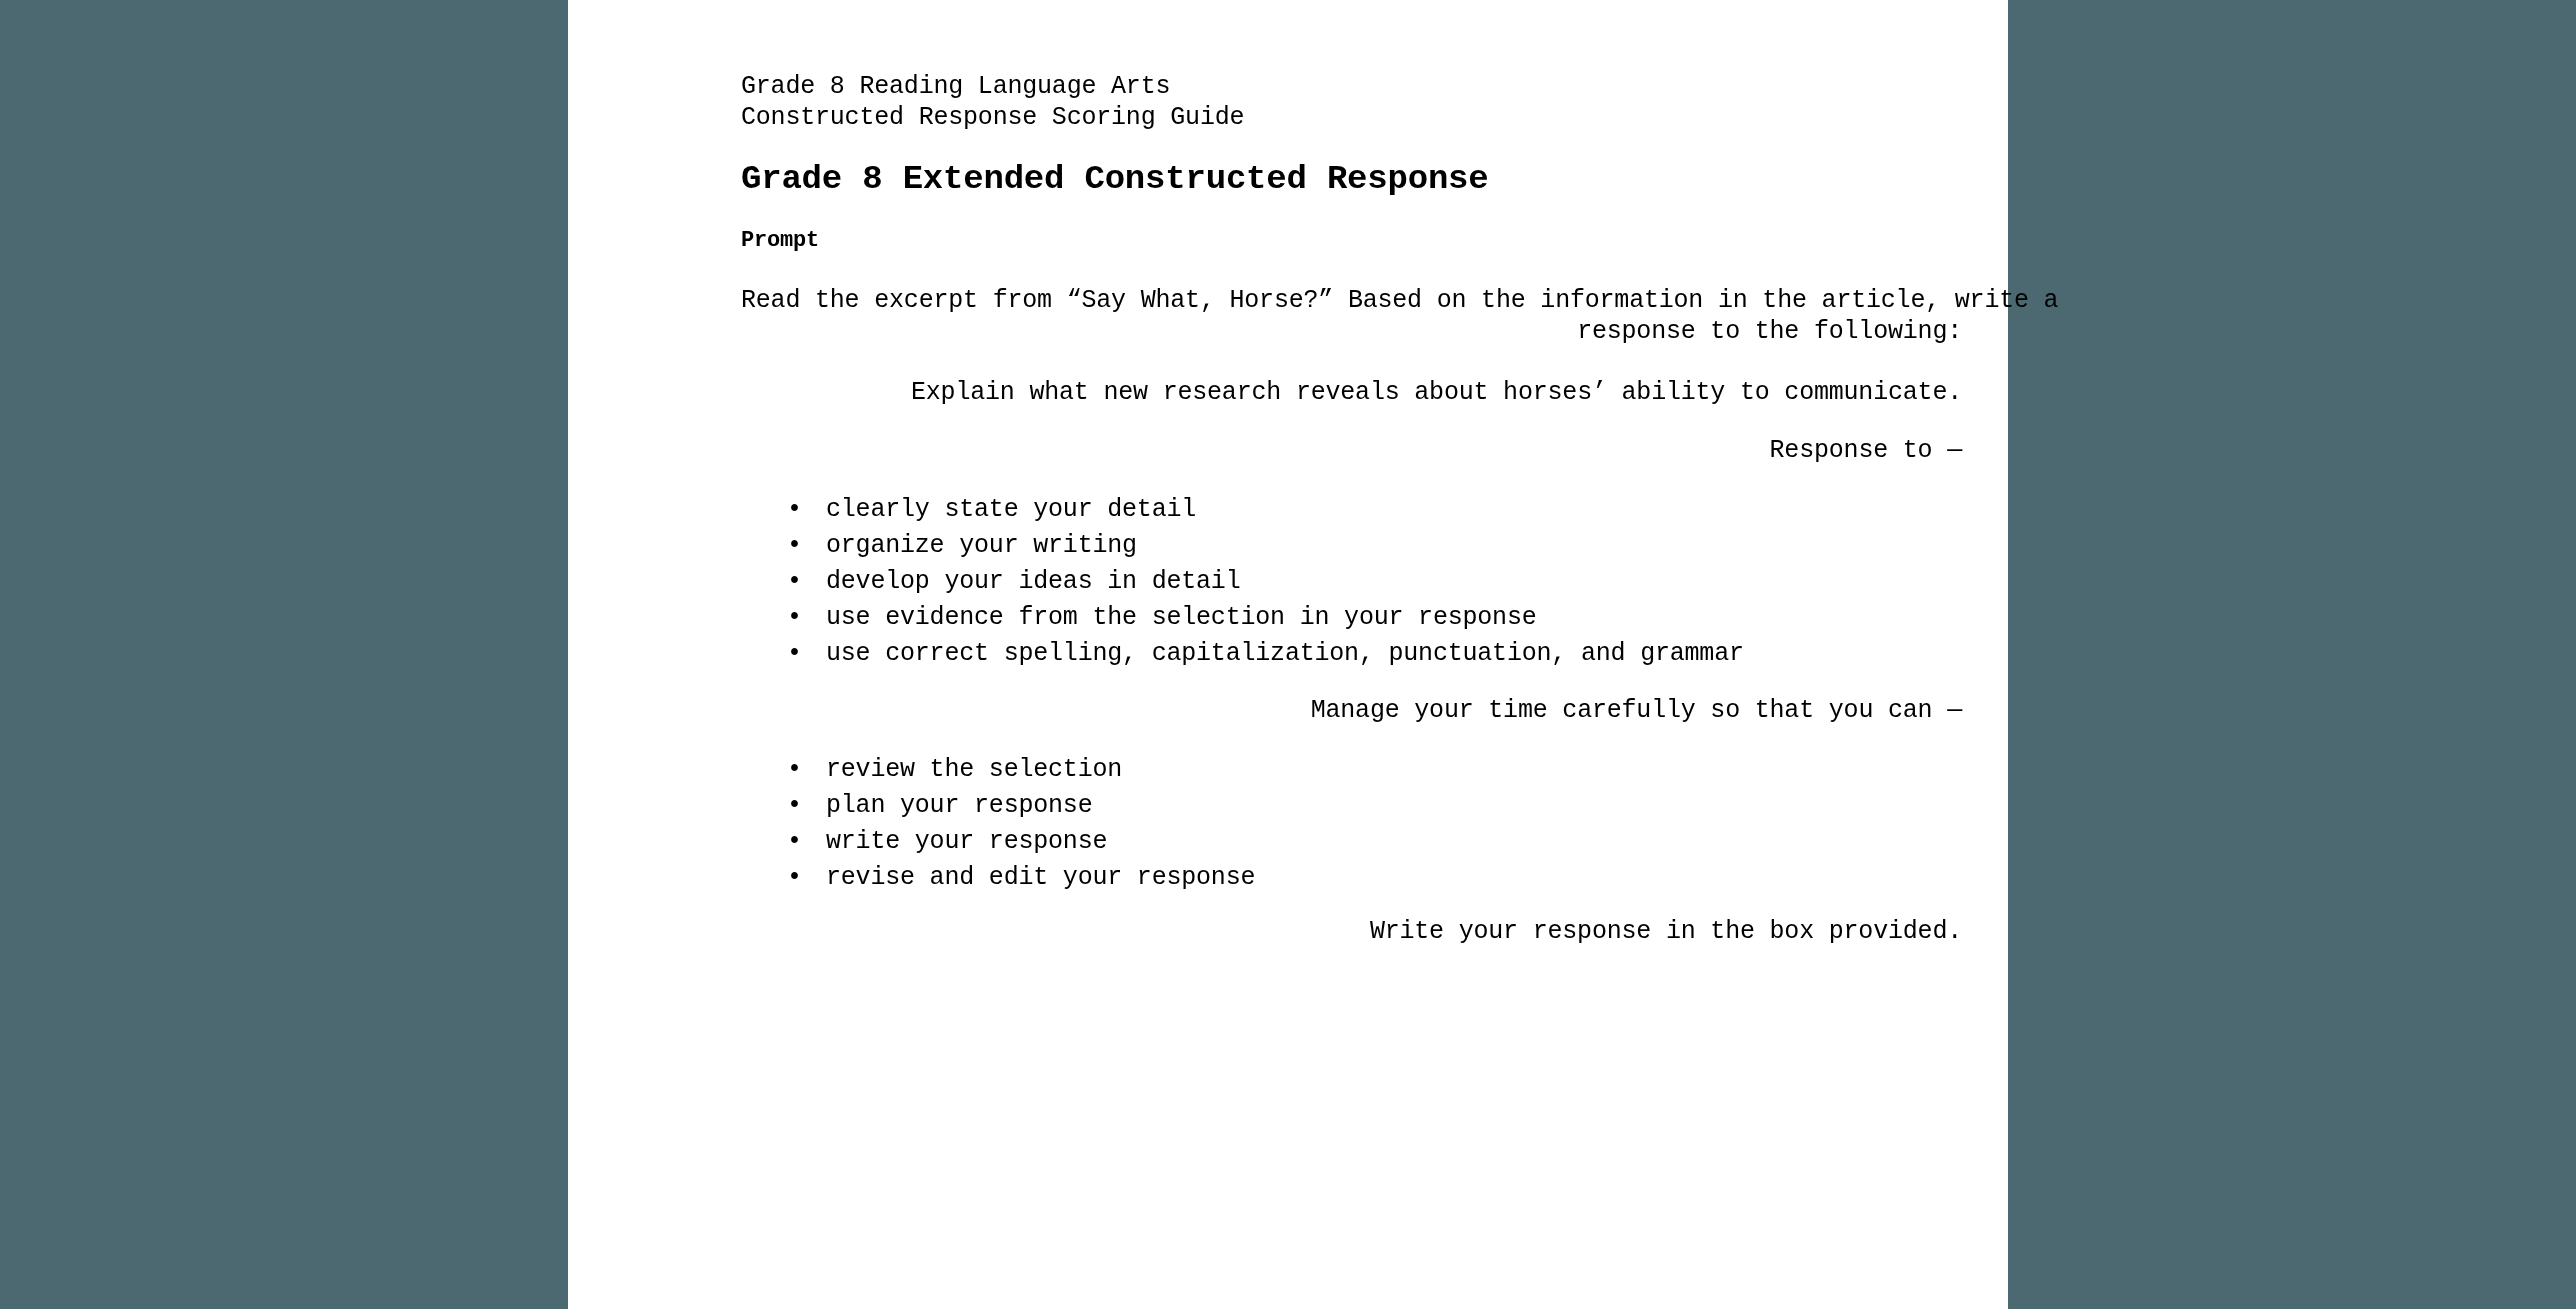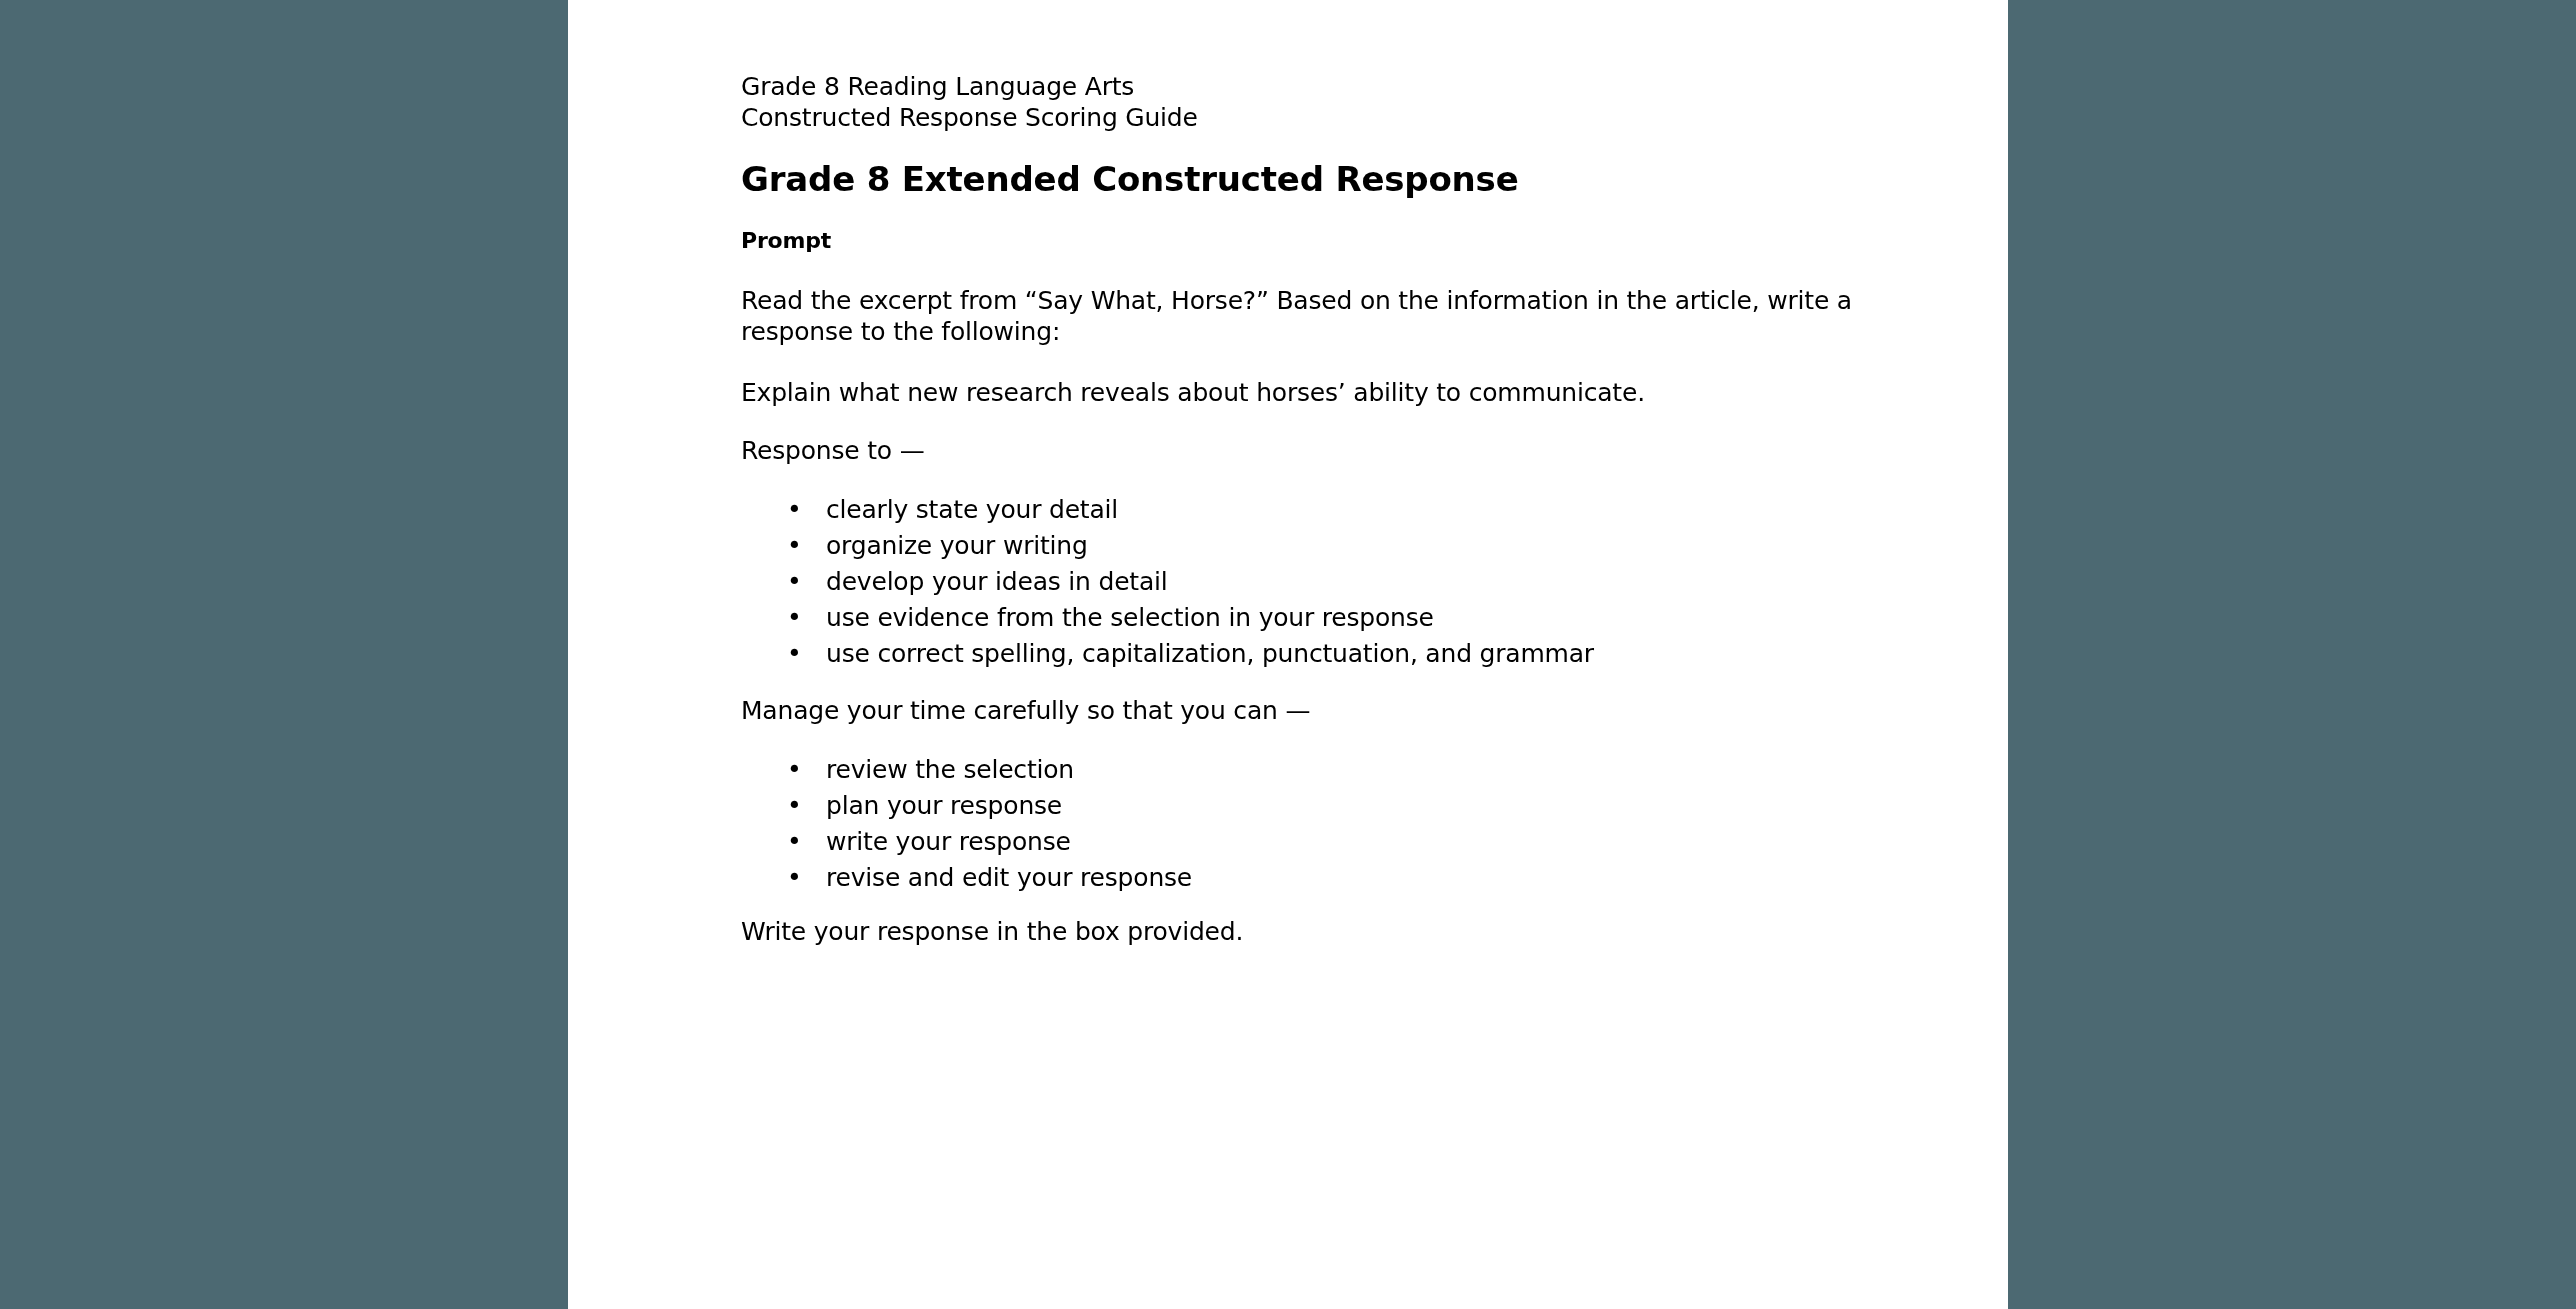--- a/index.html
+++ b/index.html
@@ -27,20 +27,21 @@
     height: 1309px;
     background: #FFFFFF;
   }
   .content {
     box-sizing: border-box;
     padding: 71px 46px 0 173px;
     width: 100%;
     font-size: 25px;
     line-height: 31px;
     letter-spacing: -0.2px;
+    font-family: Liberation Mono, monospace;
   }
   .header-line {
     line-height: 31px;
     white-space: nowrap;
   }
   .doc-title {
     margin: 23px 0 0 0;
     font-size: 34px;
     line-height: 46px;
     font-weight: bold;
@@ -49,21 +50,21 @@
   .prompt-heading {
     margin: 23px 0 0 0;
     font-size: 22px;
     line-height: 31px;
     font-weight: bold;
     white-space: nowrap;
   }
   .para {
     margin: 0;
   }
-  .para .line { white-space: nowrap; }
+  .para .line { white-space: nowrap; text-align: right; }
   .m-intro       { margin-top: 29px; }
   .m-task        { margin-top: 30px; }
   .m-directions  { margin-top: 26.4px; }
   .m-remember    { margin-top: 27px; }
   .m-time        { margin-top: 23px; }
   .m-closing     { margin-top: 20px; }
   .bullet-list {
     margin: 0;
     padding: 0;
     list-style: none;

